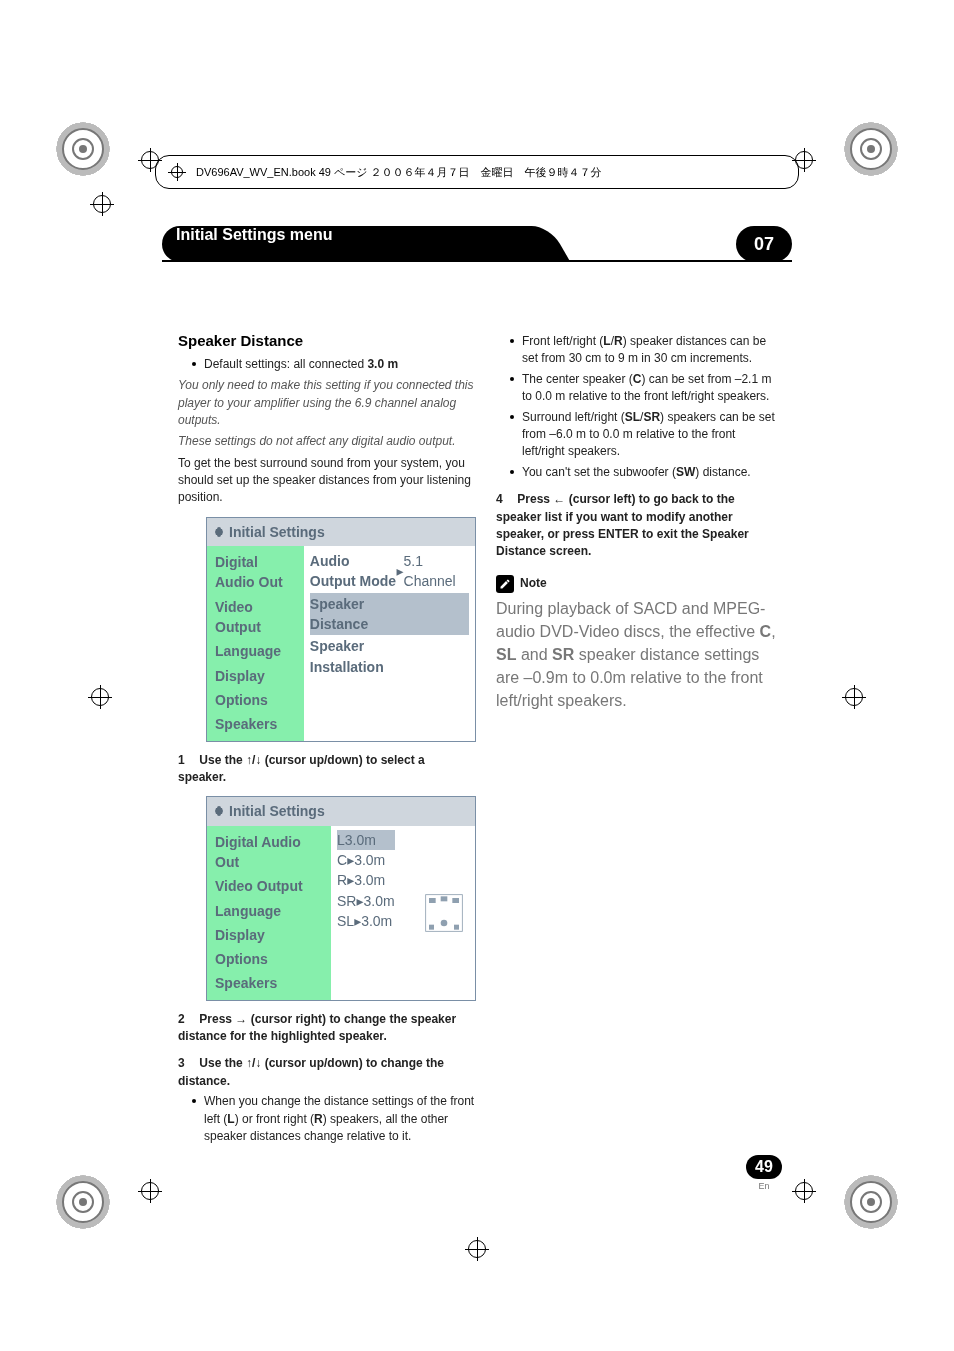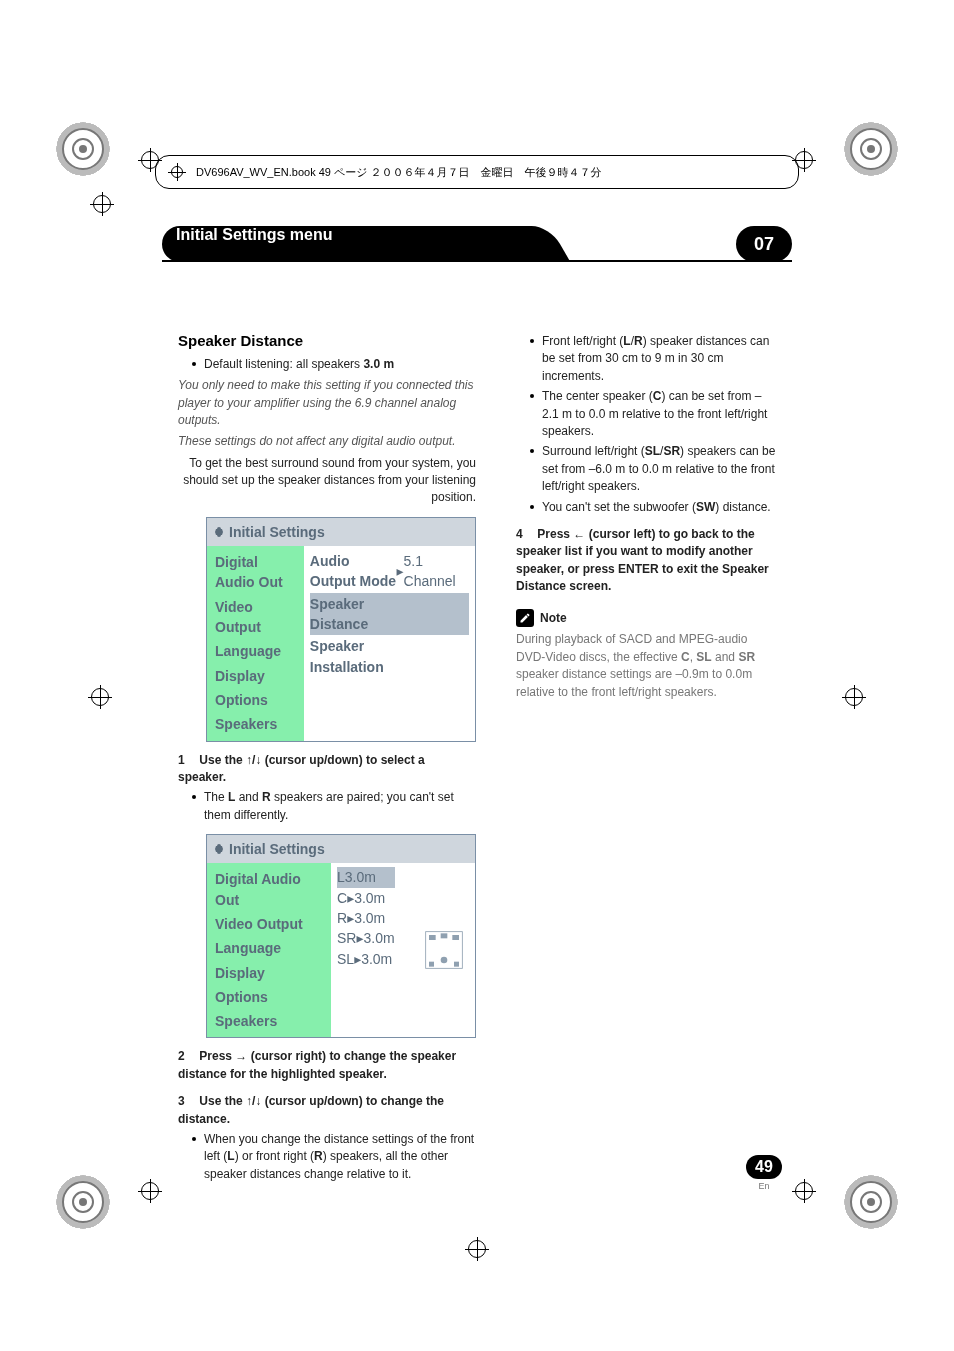--- a/index.html
+++ b/index.html
@@ -58,34 +58,34 @@
   .tab-pill::after { content:""; position:absolute; right:-18px; bottom:0; width:36px; height:36px; background:#000; border-top-right-radius:18px; transform:skewX(30deg);}
   .tab-pill .label {font-family:"Trebuchet MS", Arial, sans-serif;}
   .chapter-badge {
     position:absolute; right:0; bottom:0; width:56px; height:36px;
     background:#000; color:#fff; font-weight:bold; font-size:18px;
     display:flex; align-items:center; justify-content:center;
     border-radius:18px;
   }
 
   
-  .content { position:absolute; top:330px; left:178px; right:178px; display:flex; gap:40px; }
+  .content { position:absolute; top:330px; left:178px; right:178px; display:flex; gap:20px; }
   .col { width: 50%; font-size:12px; line-height:1.45; color:#222;}
   .h-section { font-size:15px; font-weight:bold; color:#000; margin-bottom:4px; font-family:"Trebuchet MS", Arial, sans-serif;}
   .bullet-row { display:flex; margin:3px 0 3px 14px;}
   .bullet-row .dot { width:4px; height:4px; background:#000; border-radius:50%; margin:6px 8px 0 0; flex-shrink:0;}
   .italic { font-style:italic; color:#555; margin:4px 0;}
-  .para { margin:0 0;text-align:right;}
+  .para { margin:0 0;}
   .step { font-weight:bold; margin-top:10px;}
   .step .num { display:inline-block; width:18px;}
   .note-head { display:flex; align-items:center; margin-top:14px;}
   .note-head .icon { width:18px; height:18px; background:#000; border-radius:3px; display:flex; align-items:center; justify-content:center; margin-right:6px;}
   .note-head .icon svg { width:12px; height:12px;}
   .note-head .label { font-weight:bold;}
-  .note-text { color:#777; font-size:12px; margin-top:4px;}
+  .note-text { color:#777; font-size:16px; margin-top:4px;}
   .bold { font-weight:bold;}
   .gray { color:#777;}
 
   
   .osd { width:270px; margin:10px auto 10px 28px; border:1px solid #7a8fa6; background:#cfd6dd; font-size:14px; color:#5a6b7b;}
   .osd .title { display:flex; align-items:center; padding:4px 6px; font-weight:bold;}
   .osd .title svg { width:12px; height:12px; margin-right:4px;}
   .osd .body { display:flex; background:#fff;}
   .osd .left-list { width:124px; background:#86efac; padding:4px 0;}
   .osd .left-list div { padding:2px 8px; font-weight:bold;}
@@ -181,21 +181,21 @@
     </div>
   </div>
 
   <div class="content">
 
     <div class="col">
       <div class="h-section">Speaker Distance</div>
       <div class="bullet-row">
         <span class="dot"></span>
         <span>
-          <span>Default listening: all speakers </span><span class="bold">3.0 m</span>
+          <span>Default settings: all connected </span><span class="bold">3.0 m</span>
         </span>
       </div>
       <div class="italic">You only need to make this setting if you connected this player to your amplifier using the 6.9 channel analog outputs.</div>
       <div class="italic">These settings do not affect any digital audio output.</div>
       <div class="para">To get the best surround sound from your system, you should set up the speaker distances from your listening position.</div>
 
       <div class="osd">
         <div class="title">
           <svg viewBox="0 0 24 24">
               <path fill="#5a6b7b" d="M12 2a4 4 0 0 1 4 4h2l2 6-2 6h-2a4 4 0 0 1-8 0H6l-2-6 2-6h2a4 4 0 0 1 4-4z"></path>
@@ -223,26 +223,20 @@
             <div class="row">
                 <span class="lbl">Speaker Installation</span>
               </div>
           </div>
         </div>
       </div>
 
       <div class="step">
         <span class="num">1</span>
         <span>Use the ↑/↓ (cursor up/down) to select a speaker.</span>
-      </div>
-      <div class="bullet-row">
-        <span class="dot"></span>
-        <span>
-          <span>The </span><span class="bold">L</span><span> and </span><span class="bold">R</span><span> speakers are paired; you can't set them differently.</span>
-        </span>
       </div>
 
       <div class="osd">
         <div class="title">
           <svg viewBox="0 0 24 24">
               <path fill="#5a6b7b" d="M12 2a4 4 0 0 1 4 4h2l2 6-2 6h-2a4 4 0 0 1-8 0H6l-2-6 2-6h2a4 4 0 0 1 4-4z"></path>
             </svg>
           <span>Initial Settings</span>
         </div>
         <div class="body">

